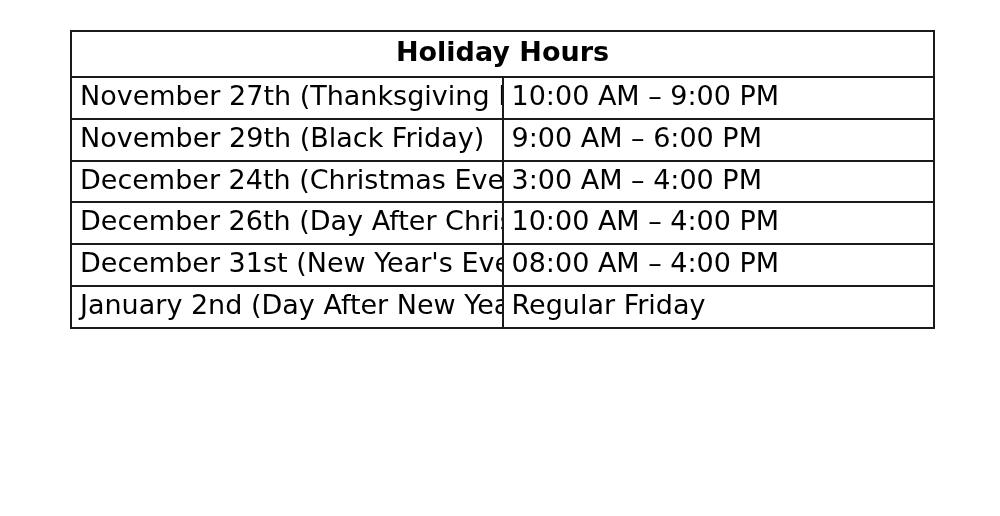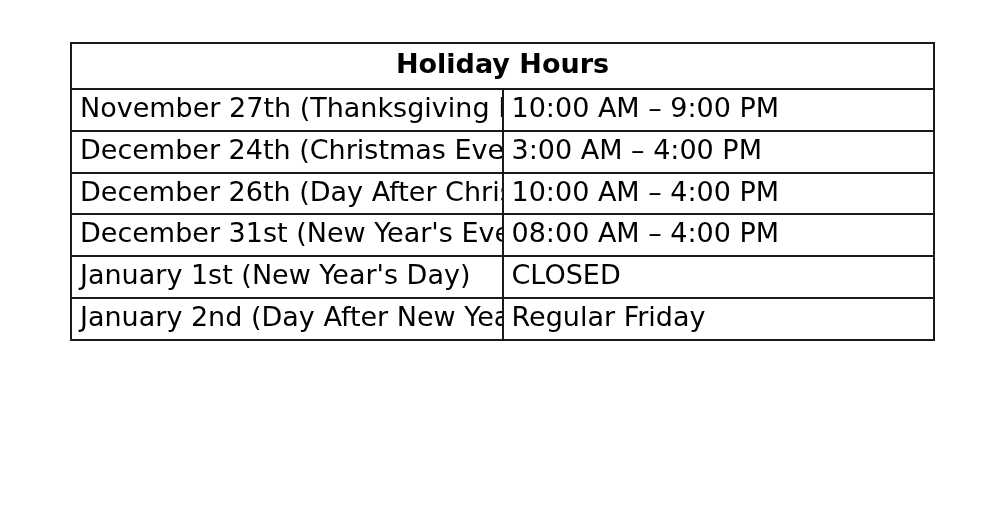--- a/index.html
+++ b/index.html
@@ -18,21 +18,20 @@
     position: relative;
     width: 1000px;
     height: 516px;
     background: #ffffff;
   }
   .table-wrap {
     position: absolute;
     left: 70px;
     top: 30px;
     width: 865px;
-    margin-top: 12px;
   }
   table.hours {
     border-collapse: collapse;
     width: 865px;
     table-layout: fixed;
   }
   table.hours td,
   table.hours th {
     border: 2px solid #1a1a1a;
     padding: 2px 8px 6px 8px;
@@ -64,35 +63,35 @@
     <table class="hours">
       <tbody>
           <tr>
         <th class="title" colspan="2">Holiday Hours</th>
       </tr>
       <tr>
         <td class="day-cell">November 27th (Thanksgiving Eve)</td>
         <td class="hours-cell">10:00 AM – 9:00 PM</td>
       </tr>
       <tr>
+        <td class="day-cell">November 29th (Black Friday)</td>
+        <td class="hours-cell">9:00 AM – 6:00 PM</td>
+      </tr>
+      <tr>
         <td class="day-cell">December 24th (Christmas Eve)</td>
         <td class="hours-cell">3:00 AM – 4:00 PM</td>
       </tr>
       <tr>
         <td class="day-cell">December 26th (Day After Christmas)</td>
         <td class="hours-cell">10:00 AM – 4:00 PM</td>
       </tr>
       <tr>
         <td class="day-cell">December 31st (New Year's Eve)</td>
         <td class="hours-cell">08:00 AM – 4:00 PM</td>
       </tr>
       <tr>
-        <td class="day-cell">January 1st (New Year's Day)</td>
-        <td class="hours-cell">CLOSED</td>
-      </tr>
-      <tr>
         <td class="day-cell">January 2nd (Day After New Year’s)</td>
         <td class="hours-cell">Regular Friday</td>
       </tr>
     </tbody>
       </table>
   </div>
 </div>
 
 </body></html>

